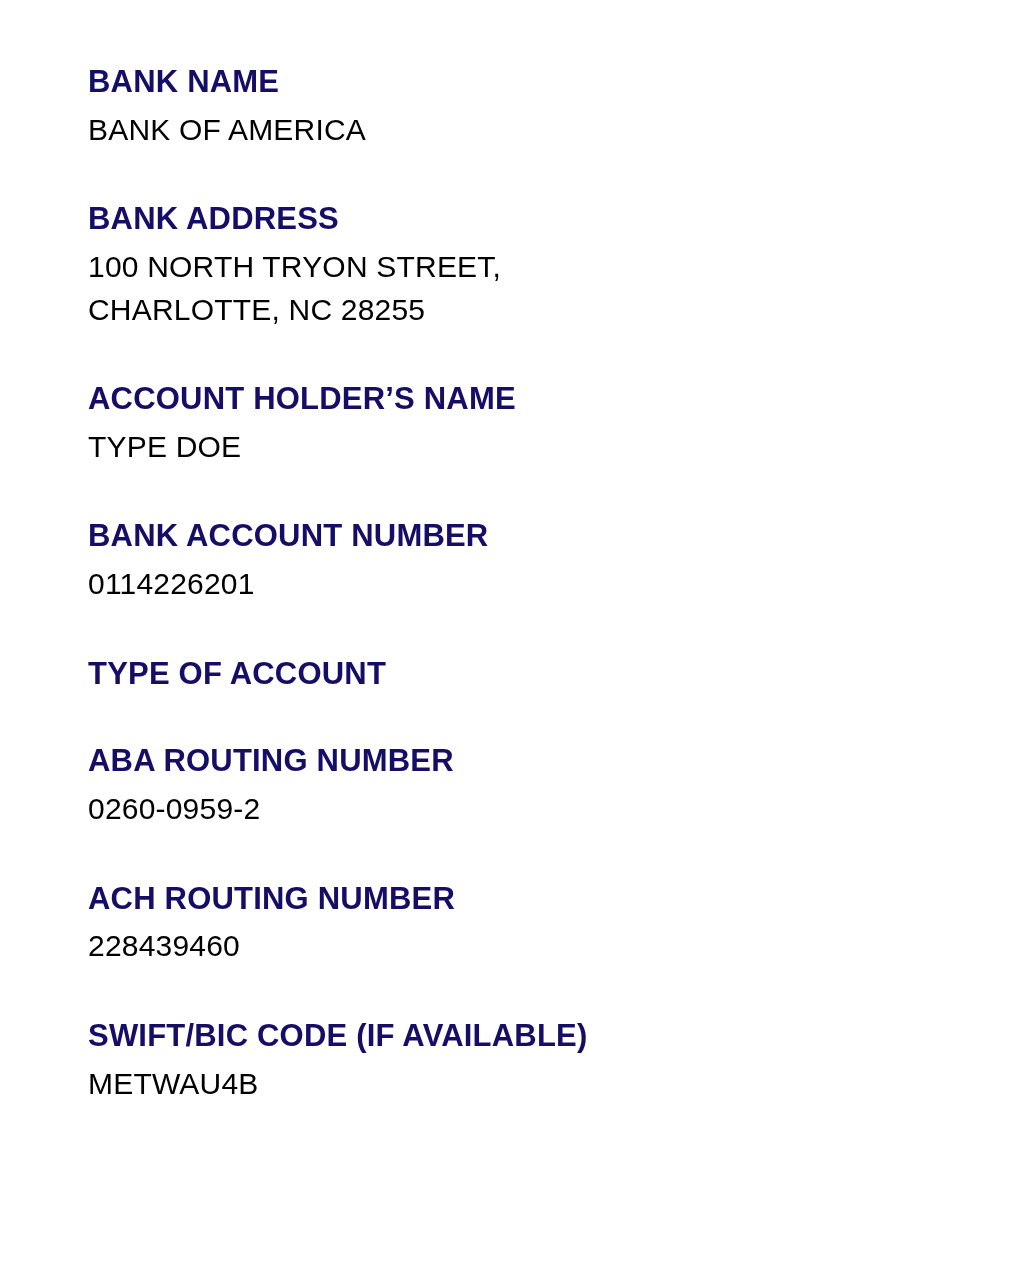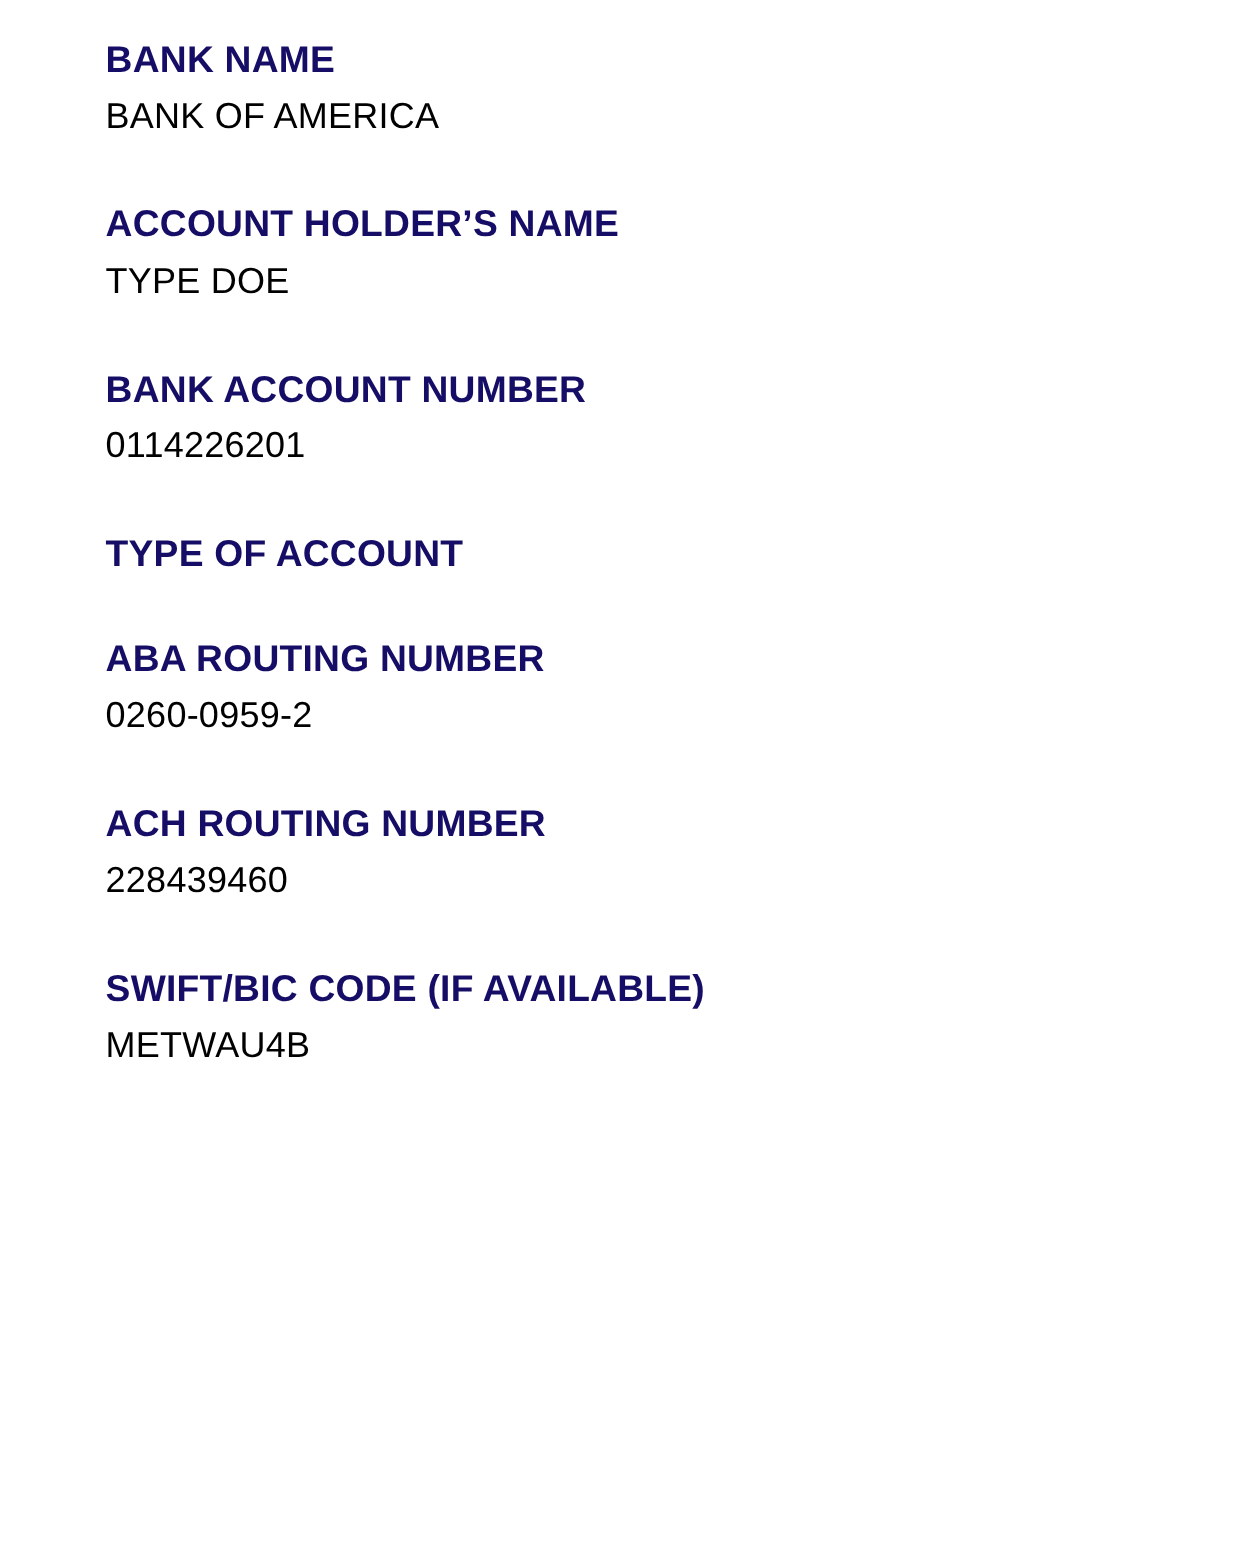--- a/index.html
+++ b/index.html
@@ -11,21 +11,21 @@
     height: 1284px;
     background: #ffffff;
     font-family: "Liberation Sans", sans-serif;
     -webkit-font-smoothing: antialiased;
   }
   .card {
     box-sizing: border-box;
     width: 1029px;
     height: 1284px;
     background: #ffffff;
-    padding: 30px 88px 0 88px;
+    padding: 62px 88px 0 88px;
     overflow: hidden;
   }
   .field {
     margin: 0 0 48px 0;
   }
   .field:last-child {
     margin-bottom: 2px;
   }
   .field-label {
     font-size: 31px;
@@ -49,20 +49,25 @@
 </head>
 <body>
 
 <div class="card">
 
   <div class="field">
     <div class="field-label">BANK NAME</div>
     <div class="field-value">BANK OF AMERICA</div>
   </div>
 
+  <div class="field">
+    <div class="field-label">BANK ADDRESS</div>
+    <div class="field-value">100 NORTH TRYON STREET,
+CHARLOTTE, NC 28255</div>
+  </div>
 
   <div class="field">
     <div class="field-label">ACCOUNT HOLDER’S NAME</div>
     <div class="field-value">TYPE DOE</div>
   </div>
 
   <div class="field">
     <div class="field-label">BANK ACCOUNT NUMBER</div>
     <div class="field-value">0114226201</div>
   </div>

